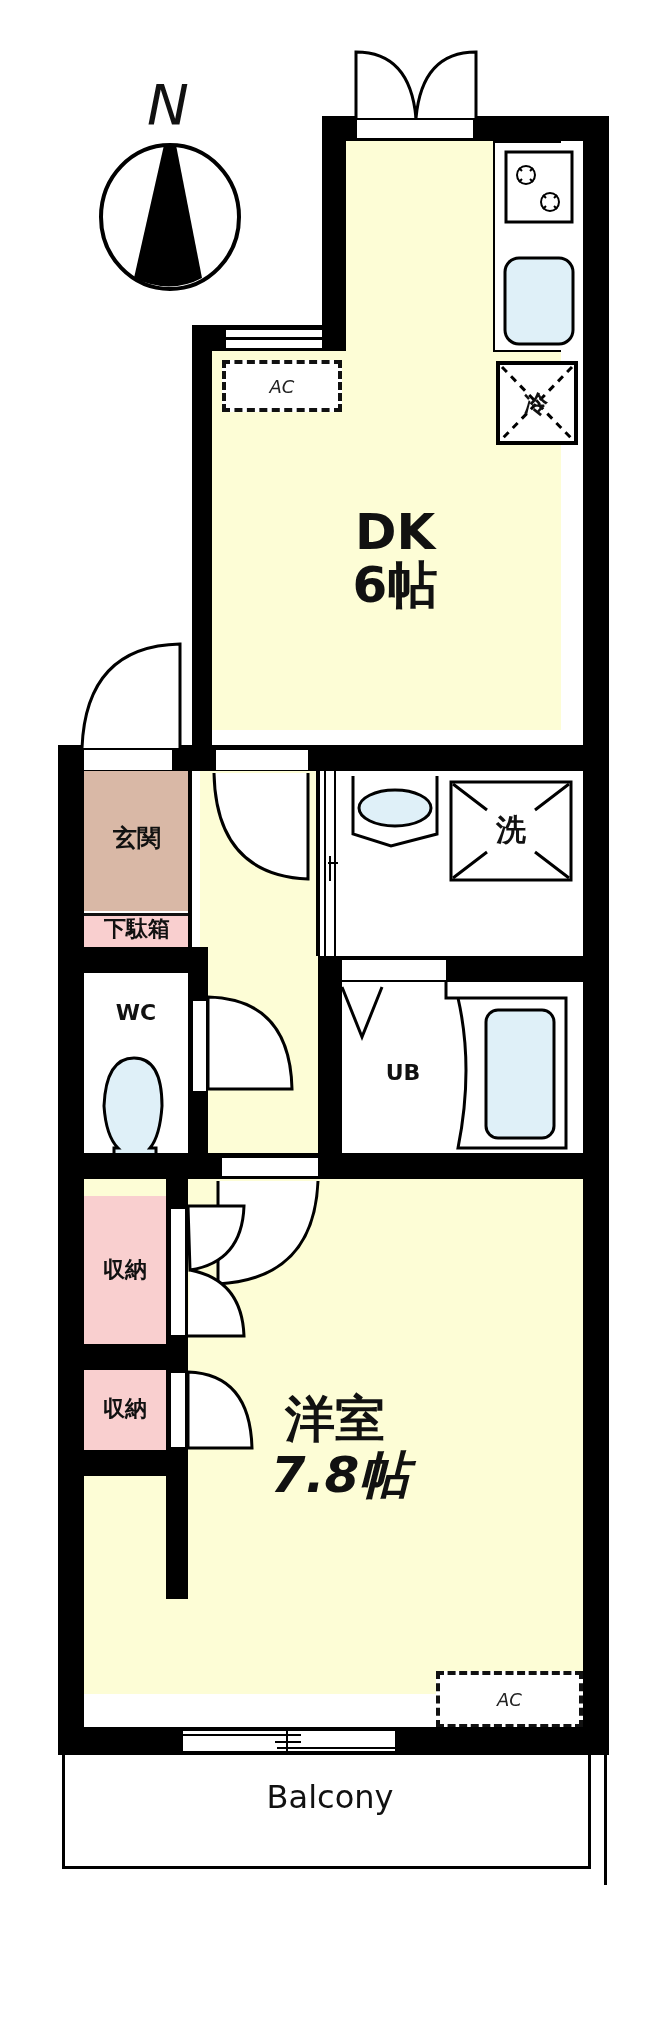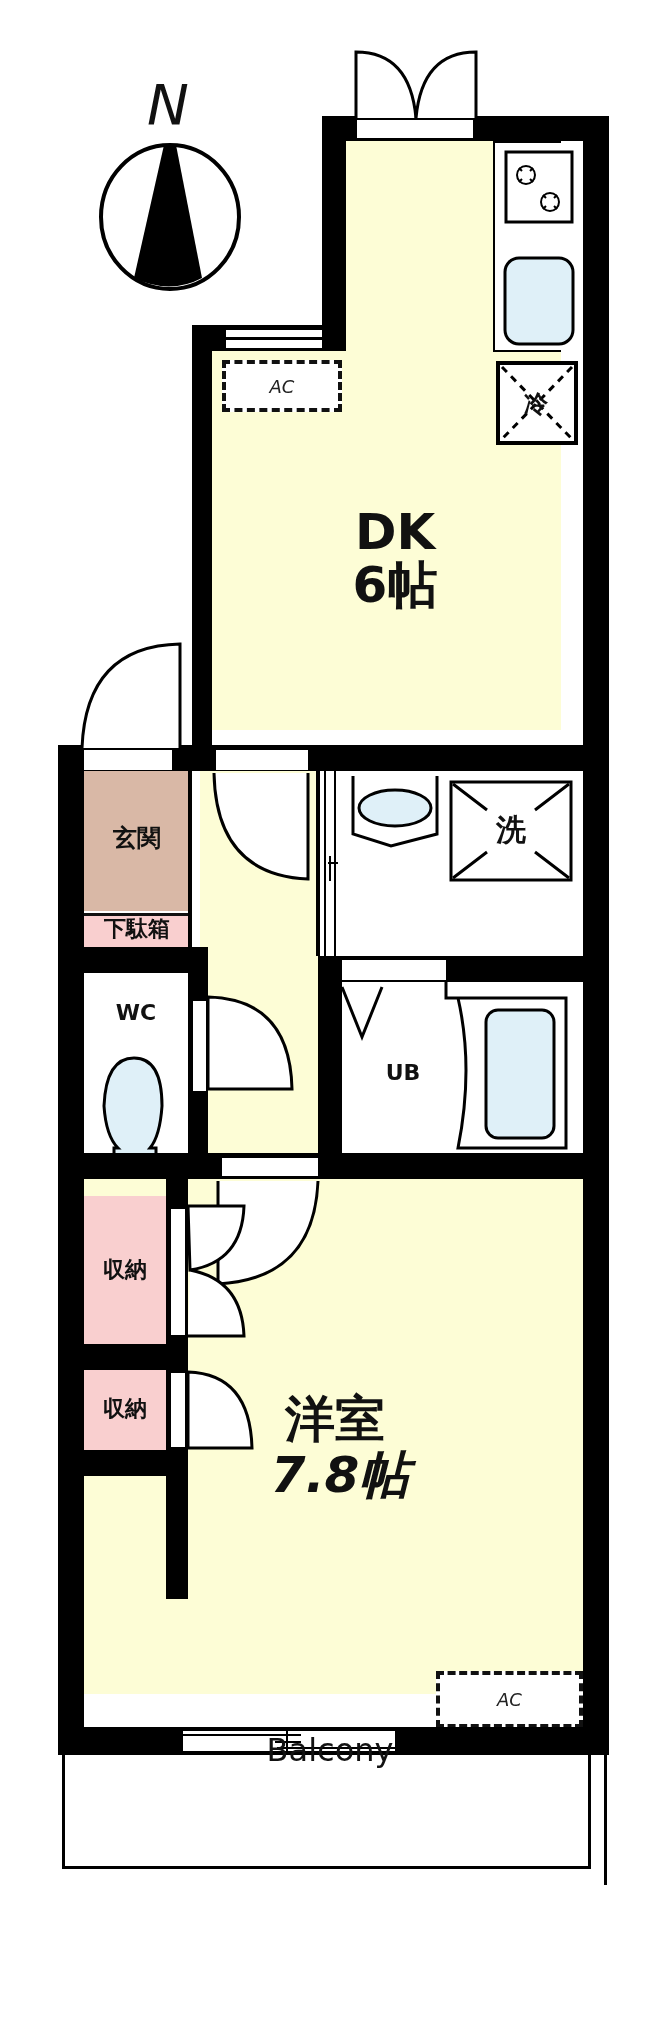--- a/index.html
+++ b/index.html
@@ -162,13 +162,13 @@
 <div class="ac" style="left:436px;top:1671px;width:147px;height:57px;">AC</div>
 
 <div class="wall" style="left:58px;top:1727px;width:551px;height:28px;"></div>
 <svg style="left:183px;top:1731px;" width="212" height="22" viewBox="0 0 212 22">
   <rect x="0" y="0" width="212" height="20" fill="#fff"></rect>
   <path d="M0 4 H118 M94 17 H212 M104 0 V20 M92 11 H118" stroke="#000" stroke-width="2"></path>
 </svg>
 
 <div class="room" style="left:62px;top:1755px;width:529px;height:114px;border:3px solid #000;border-top:none;box-sizing:border-box;background:#fff;"></div>
 <div class="abs" style="left:604px;top:1755px;width:3px;height:130px;background:#000;"></div>
-<div class="label" style="left:200px;top:1731px;width:260px;font-size:32px;font-weight:normal;">Balcony</div>
+<div class="label" style="left:200px;top:1778px;width:260px;font-size:32px;font-weight:normal;">Balcony</div>
 
 </body></html>

